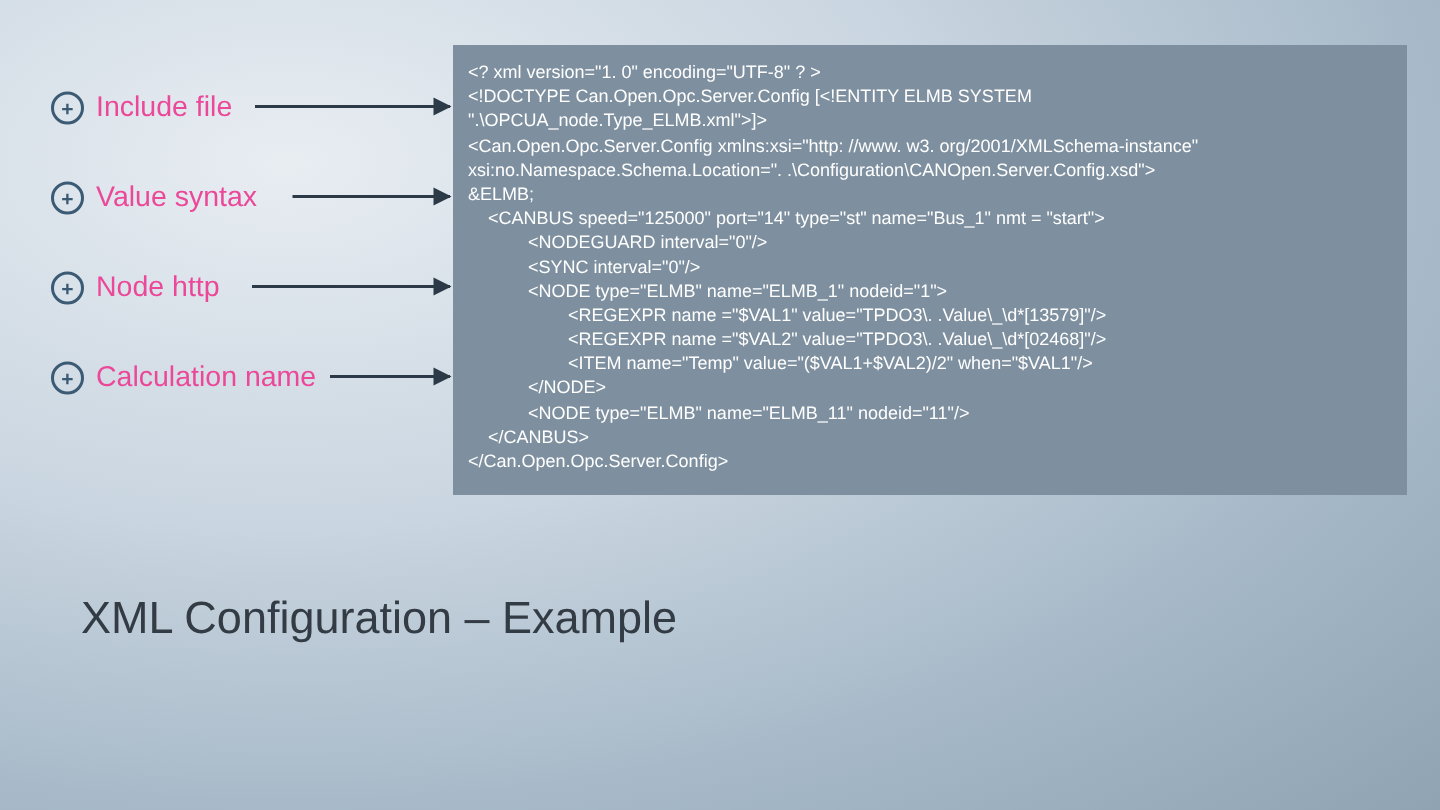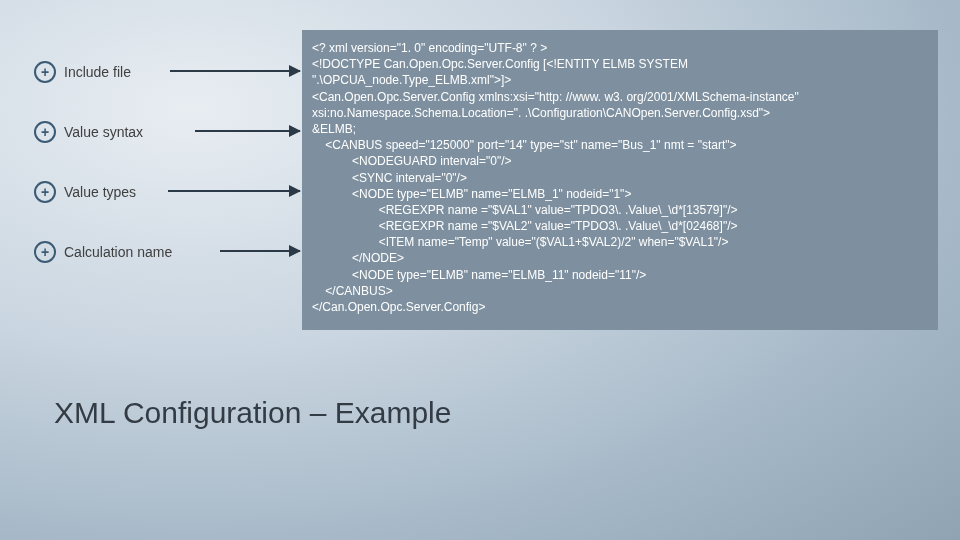--- a/index.html
+++ b/index.html
@@ -42,22 +42,22 @@
     align-items: center;
     justify-content: center;
     color: #3b5a74;
     font-size: 14px;
     font-weight: bold;
     margin-right: 8px;
     flex: 0 0 auto;
   }
 
   .bullet-text {
-    color: #404040;
-    font-size: 14px;
+    color: #ec4899;
+    font-size: 19px;
   }
 
   .arrow {
     position: absolute;
     height: 2px;
     background: #2b3a46;
   }
   .arrow::after {
     content: "";
     position: absolute;
@@ -109,21 +109,21 @@
     <div class="bullet-row">
       <span class="bullet-icon">+</span>
       <span class="bullet-text">Include file</span>
     </div>
     <div class="bullet-row">
       <span class="bullet-icon">+</span>
       <span class="bullet-text">Value syntax</span>
     </div>
     <div class="bullet-row">
       <span class="bullet-icon">+</span>
-      <span class="bullet-text">Value types</span>
+      <span class="bullet-text">Node http</span>
     </div>
     <div class="bullet-row">
       <span class="bullet-icon">+</span>
       <span class="bullet-text">Calculation name</span>
     </div>
   </div>
 
   <div class="arrow arrow-1"></div>
   <div class="arrow arrow-2"></div>
   <div class="arrow arrow-3"></div>

